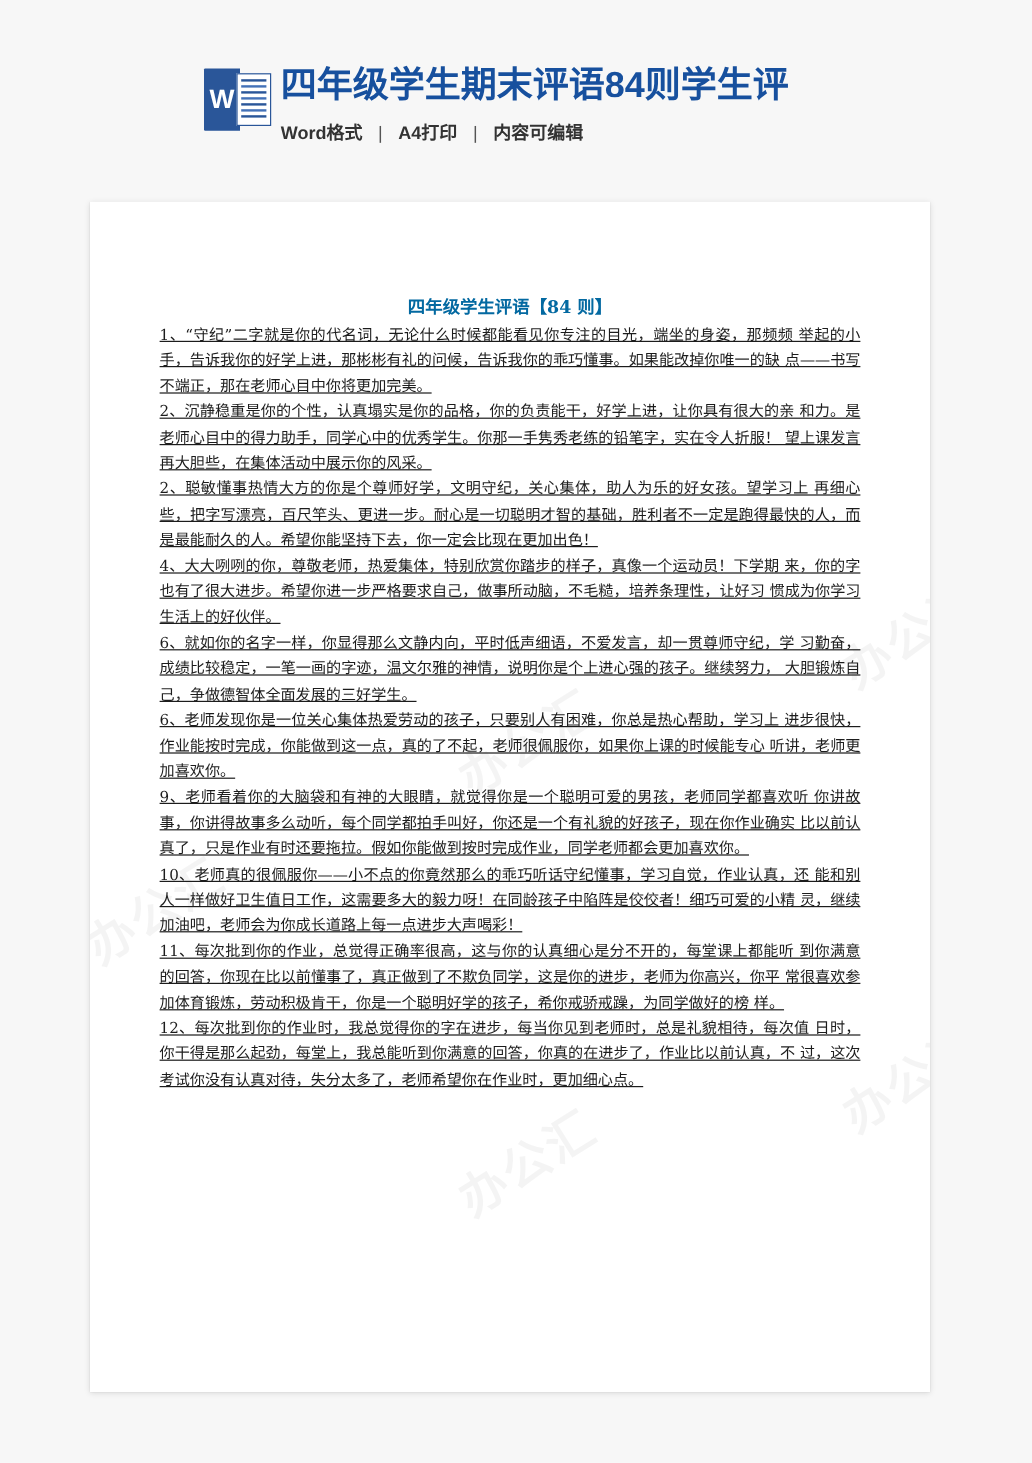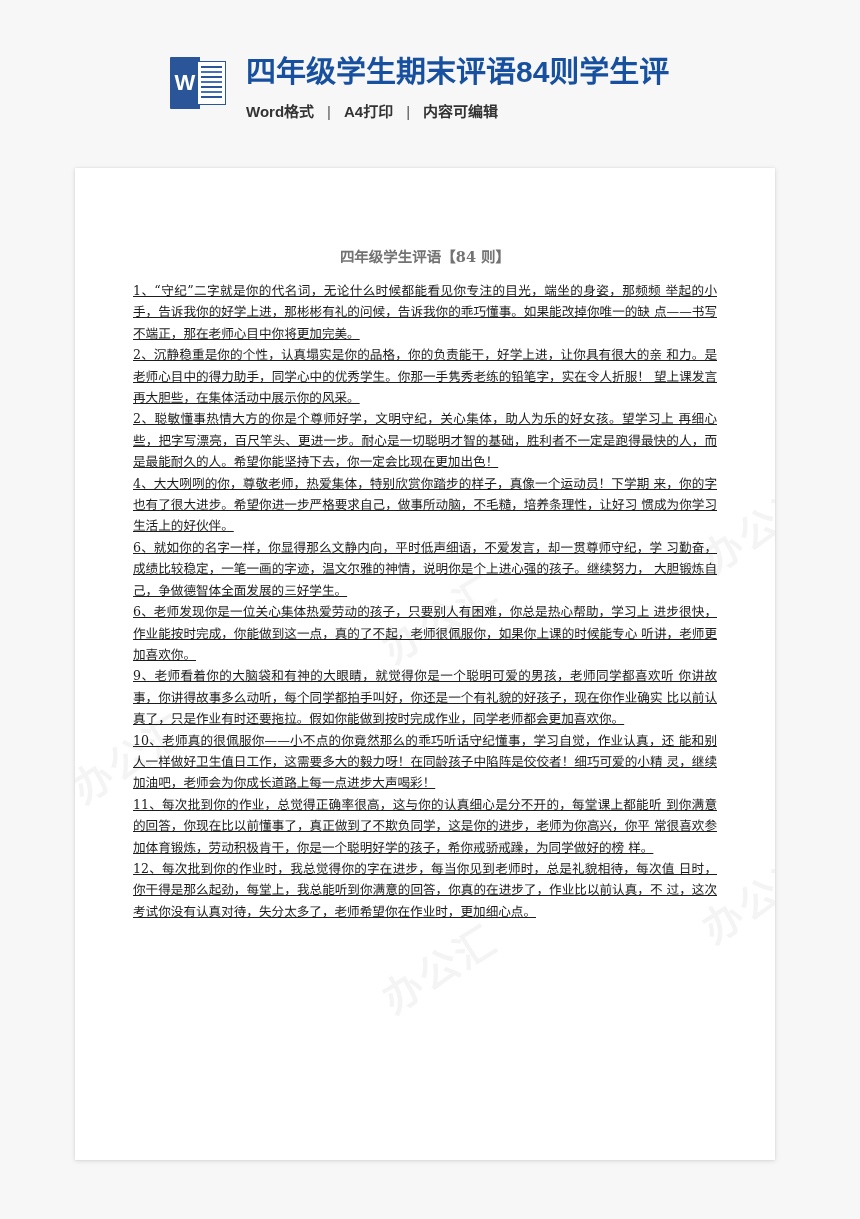--- a/index.html
+++ b/index.html
@@ -77,21 +77,21 @@
     display: block;
     height: 2px;
     background: #2a5699;
     margin-bottom: 3px;
   }
   .word-icon .wi-right i:nth-child(even) {
     background: #4472b8;
   }
 
   .header-text {
-    margin-left: 20px;
+    margin-left: 8px;
   }
   .doc-title {
     color: #17509e;
     font-size: 30px;
     font-weight: bold;
     line-height: 36px;
     letter-spacing: 0px;
     white-space: nowrap;
     font-family: "Liberation Sans", "DejaVu Sans", sans-serif;
   }
@@ -144,23 +144,22 @@
 
   .doc-body {
     position: relative;
     padding: 78px 58px 0 58px;
     z-index: 2;
   }
   .doc-heading {
     text-align: center;
     font-size: 14.5px;
     font-weight: bold;
-    color: #737373;
+    color: #0369a1;
     line-height: 22px;
-    margin-bottom: 12px;
     font-family: "DejaVu Serif", "Liberation Serif", serif;
   }
   .doc-para {
     font-size: 12.6px;
     line-height: 21.4px;
     color: #1c1c1c;
     text-align: justify;
     text-justify: inter-ideograph;
     margin: 0;
     font-family: "DejaVu Serif", "Liberation Serif", serif;

